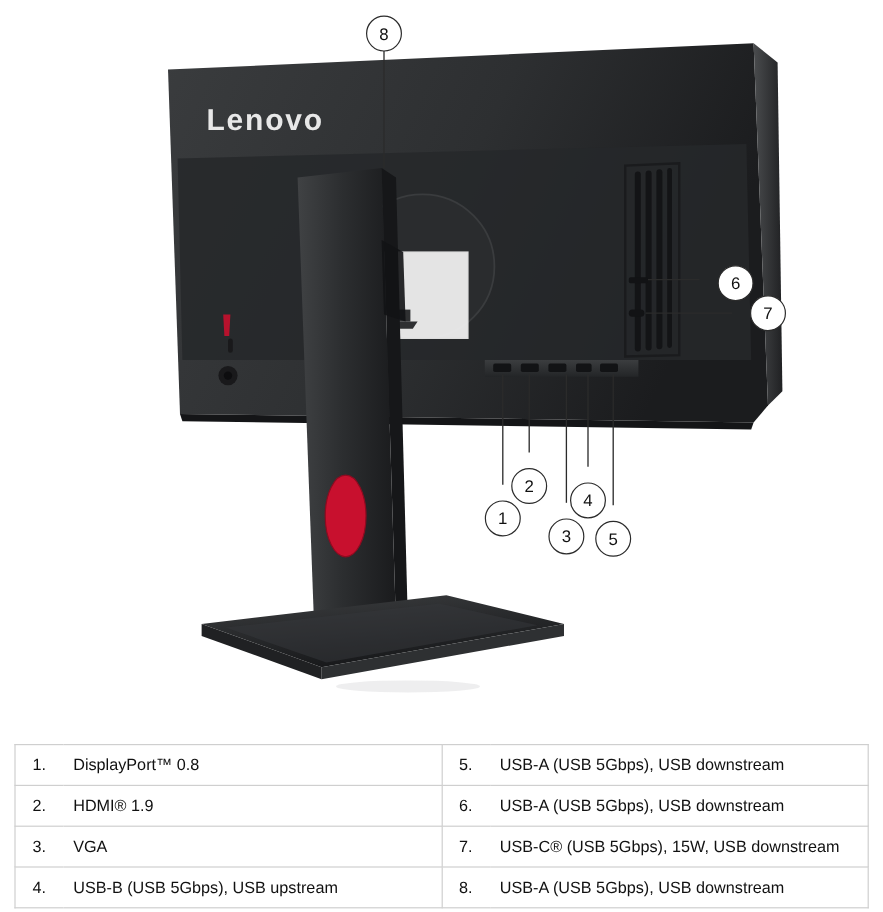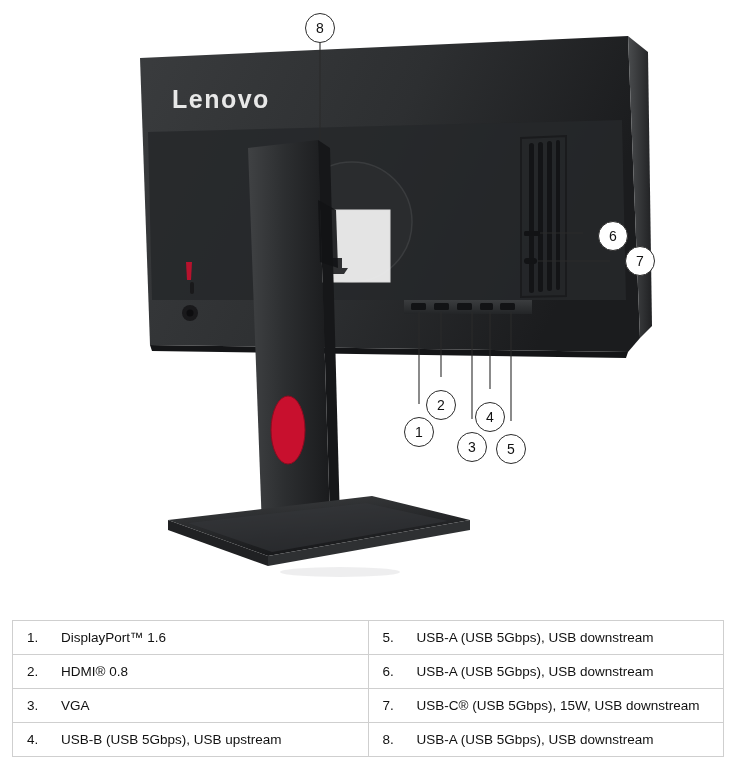--- a/index.html
+++ b/index.html
@@ -196,27 +196,27 @@
   <div class="callout" style="left:496px; top:434px;">5</div>
   <div class="callout" style="left:598px; top:221px;">6</div>
   <div class="callout" style="left:625px; top:246px;">7</div>
   <div class="callout" style="left:305px; top:13px;">8</div>
 </div>
 
 <table id="legend">
   <tbody>
     <tr>
       <td class="num">1.</td>
-      <td class="txt">DisplayPort™ 1.6</td>
+      <td class="txt">DisplayPort™ 0.8</td>
       <td class="num">5.</td>
       <td class="txt">USB-A (USB 5Gbps), USB downstream</td>
     </tr>
     <tr>
       <td class="num">2.</td>
-      <td class="txt">HDMI® 0.8</td>
+      <td class="txt">HDMI® 1.9</td>
       <td class="num">6.</td>
       <td class="txt">USB-A (USB 5Gbps), USB downstream</td>
     </tr>
     <tr>
       <td class="num">3.</td>
       <td class="txt">VGA</td>
       <td class="num">7.</td>
       <td class="txt">USB-C® (USB 5Gbps), 15W, USB downstream</td>
     </tr>
     <tr>

